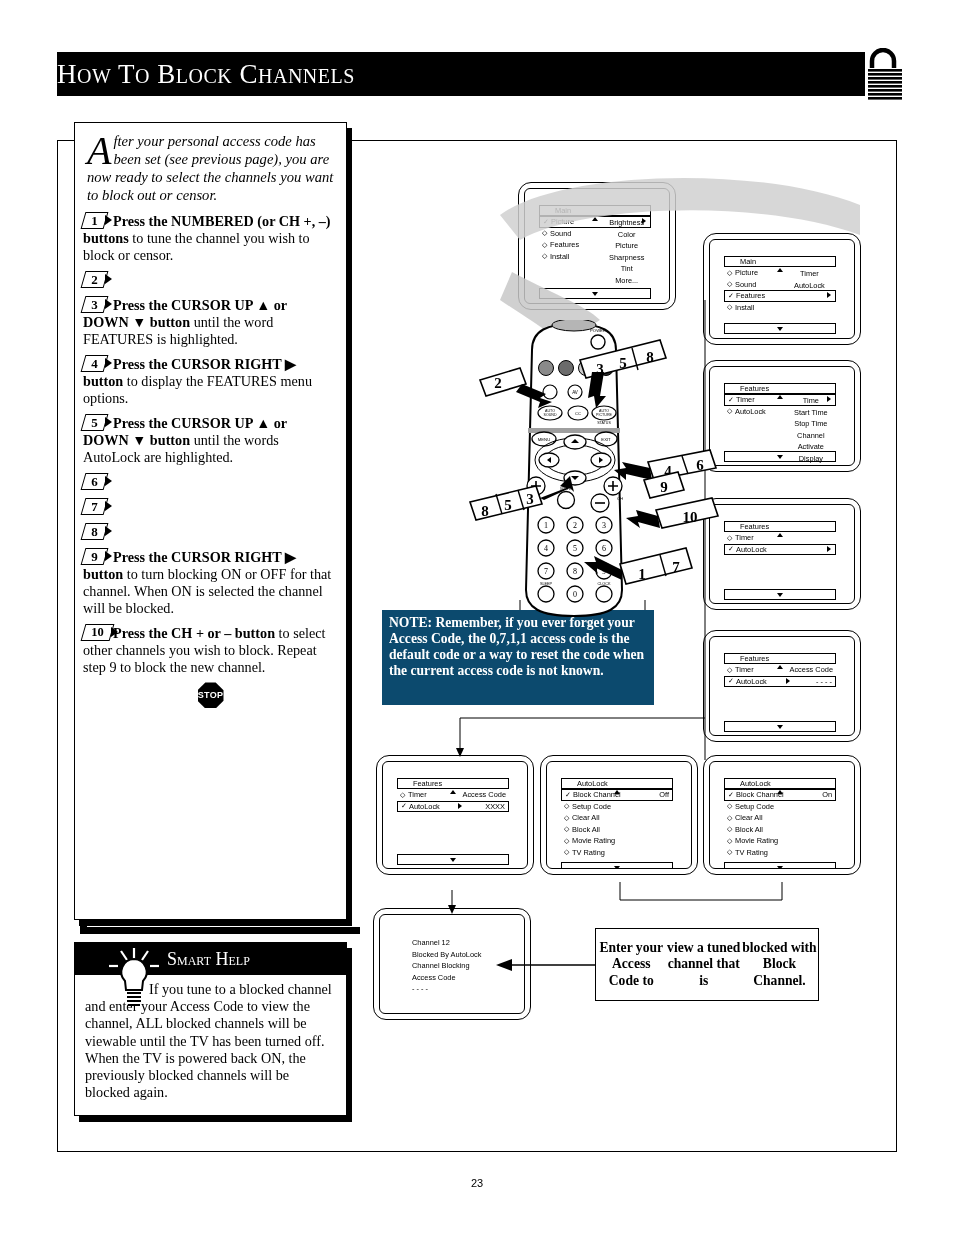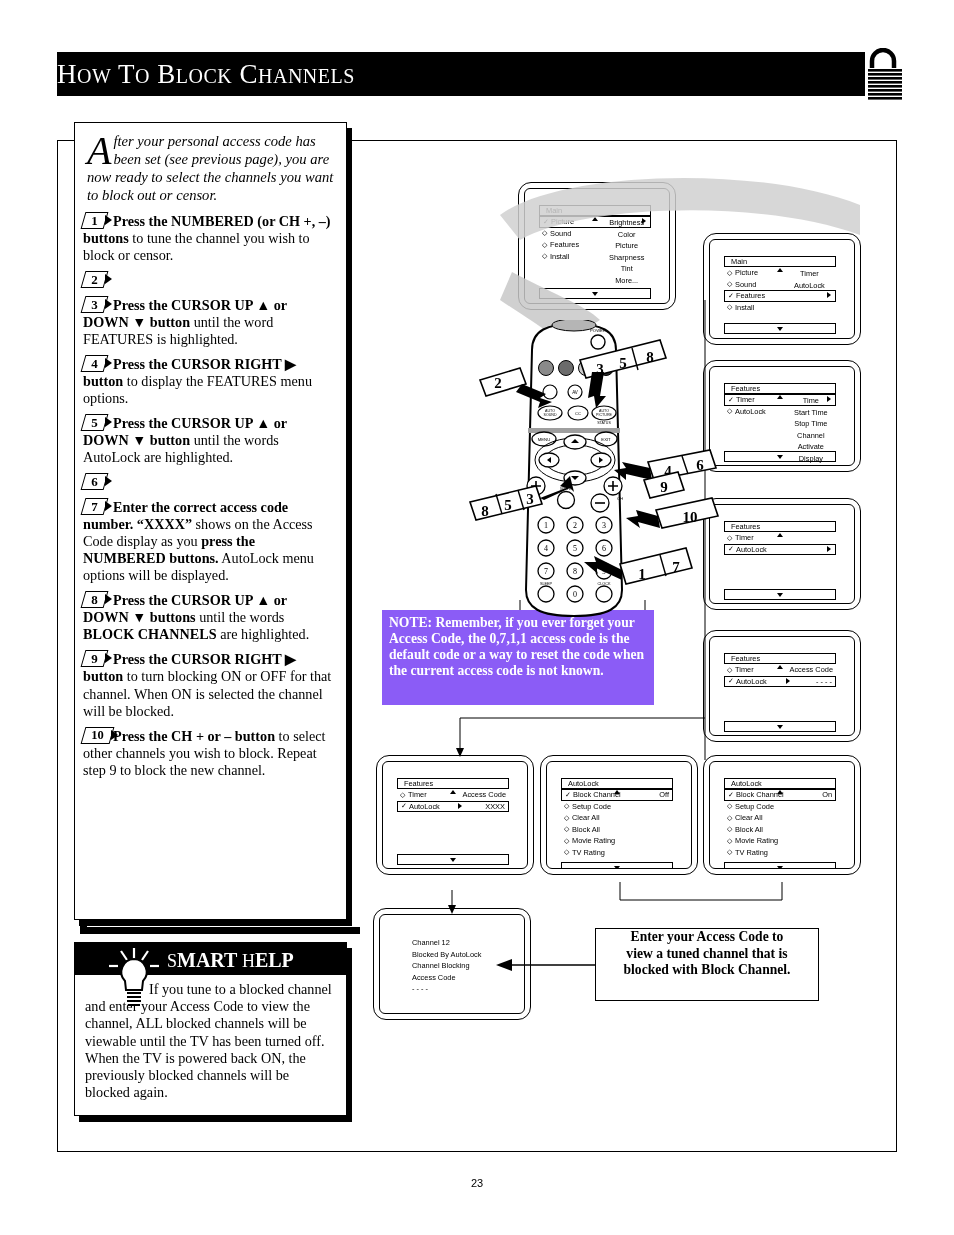--- a/index.html
+++ b/index.html
@@ -101,42 +101,42 @@
   }
   .sh-shadow {
     position:absolute; left:79px; top:948px; width:273px; height:174px; background:#000; z-index:-1;
   }
   .sh-bar {
     height:32px; background:#000; color:#fff; position:relative;
   }
   .sh-title {
     position:absolute; left:92px; top:6px; font-size:18px;
   }
-  .sh-title .sc { font-size:20px;font-weight:bold; }
+  .sh-title .sc { font-size:12px; }
   .bulb {
     position:absolute; left:28px; top:4px; width:44px; height:56px;
   }
   .sh-text {
     padding:6px 10px 0 10px; font-size:14.2px; line-height:1.21; text-align:left;
   }
   
   .tv {
     position:absolute; border:1.6px solid #000; border-radius:13px; background:#fff;
   }
   .tv-inner {
     position:absolute; left:5px; top:5px; right:5px; bottom:5px;
     border:1px solid #000; border-radius:6px; overflow:hidden;
   }
   .osd {
     position:absolute; font-family:"Liberation Sans", sans-serif;
     font-size:7.4px; color:#000;
   }
   .osd-head {
     border:1px solid #000; height:11px; display:flex; align-items:center;
-    padding:0 6px; position:relative;
+    padding:0 15px; position:relative;
   }
   .osd-head .uparrow { position:absolute; left:50%; transform:translateX(-50%); top:1.5px; }
   .osd-foot {
     border:1px solid #000; height:11px; display:flex; align-items:center;
     justify-content:center; position:relative;
   }
   .osd-row { height:11.5px; display:flex; align-items:center; padding:0 3px; position:relative; }
   .osd-row.boxed { border:1px solid #000; }
   .mark { width:8px; display:inline-block; font-size:7px; }
   .rightarrow { font-size:6px; margin-left:auto; padding-right:1px;}
@@ -144,29 +144,29 @@
   .osd-col {
     position:absolute; left:84px; font-family:"Liberation Sans", sans-serif; font-size:7.4px;text-align:center;
   }
   .osd-col div { height:11.5px; line-height:11.5px; }
   .tri-up{ width:0;height:0;border-left:3.5px solid transparent;border-right:3.5px solid transparent;border-bottom:4.5px solid #000;}
   .tri-dn{ width:0;height:0;border-left:3.5px solid transparent;border-right:3.5px solid transparent;border-top:4.5px solid #000;}
   .tri-rt{ width:0;height:0;border-top:3px solid transparent;border-bottom:3px solid transparent;border-left:4.5px solid #000;}
   
   .note-box {
     position:absolute; left:382px; top:610px; width:272px; height:95px;
-    background:#8b5cf6; color:#fff; padding:5px 7px;
+    background:#0c4a6e; color:#fff; padding:5px 7px;
     font-size:13.6px; line-height:1.18; font-weight:bold;
   }
   
   .callout-box {
     position:absolute; left:595px; top:928px; width:224px; height:73px;
     border:1.6px solid #000; background:#fff; text-align:center;
     font-weight:bold; font-size:13.6px; line-height:1.22;
-    display:flex; align-items:center; flex-direction:column;
+    display:flex; align-items:center; justify-content:center; flex-direction:row;
   }
   
   .page-num {
     position:absolute; left:0; right:0; top:1177px; text-align:center;
     font-family:"Liberation Sans", sans-serif; font-size:11px;
   }
   
   .remote-area { position:absolute; left:470px; top:320px; width:240px; height:300px; }
   svg { display:block; }
 </style>
@@ -219,31 +219,34 @@
             <span>4</span>
           </span><span class="numarrow"></span></span><span><b>Press the CURSOR RIGHT ▶ button</b> to display the FEATURES menu options.</span></div>
       <div class="step"><span class="num"><span class="numbox">
             <span>5</span>
           </span><span class="numarrow"></span></span><span><b>Press the CURSOR UP ▲ or DOWN ▼ button</b> until the words AutoLock are highlighted.</span></div>
       <div class="step"><span class="num"><span class="numbox">
             <span>6</span>
           </span><span class="numarrow"></span></span></div>
       <div class="step"><span class="num"><span class="numbox">
             <span>7</span>
-          </span><span class="numarrow"></span></span><span><b>Enter the correct access code number. “XXXX”</b> shows on the Access Code display as you <b>press the NUMBERED buttons.</b> AutoLock menu options will be displayed.</span></div>
+          </span><span class="numarrow"></span></span></div>
       <div class="step"><span class="num"><span class="numbox">
             <span>8</span>
-          </span><span class="numarrow"></span></span><span><b>Press the CURSOR UP ▲ or DOWN ▼ buttons</b> until the words <b>BLOCK CHANNELS</b> are highlighted.</span></div>
+          </span><span class="numarrow"></span></span></div>
       <div class="step"><span class="num"><span class="numbox">
             <span>9</span>
           </span><span class="numarrow"></span></span><span><b>Press the CURSOR RIGHT ▶ button</b> to turn blocking ON or OFF for that channel. When ON is selected the channel will be blocked.</span></div>
       <div class="step"><span class="num"><span class="numbox wide">
             <span>10</span>
           </span><span class="numarrow w"></span></span><span><b>Press the CH + or – button</b> to select other channels you wish to block. Repeat step 9 to block the new channel.</span></div>
     </div>
+  <div class="stop-wrap">
+    <span class="stop-badge">STOP</span>
+  </div>
 </div>
 
 <div class="sh-shadow"></div>
 <div class="smarthelp">
   <div class="sh-bar">
     <div class="bulb">
       <svg width="62" height="64" viewBox="0 0 62 64">
         <g stroke="#fff" stroke-width="2.2" fill="none">
           <line x1="18" y1="4" x2="24" y2="13"></line>
           <line x1="31" y1="1" x2="31" y2="12"></line>

